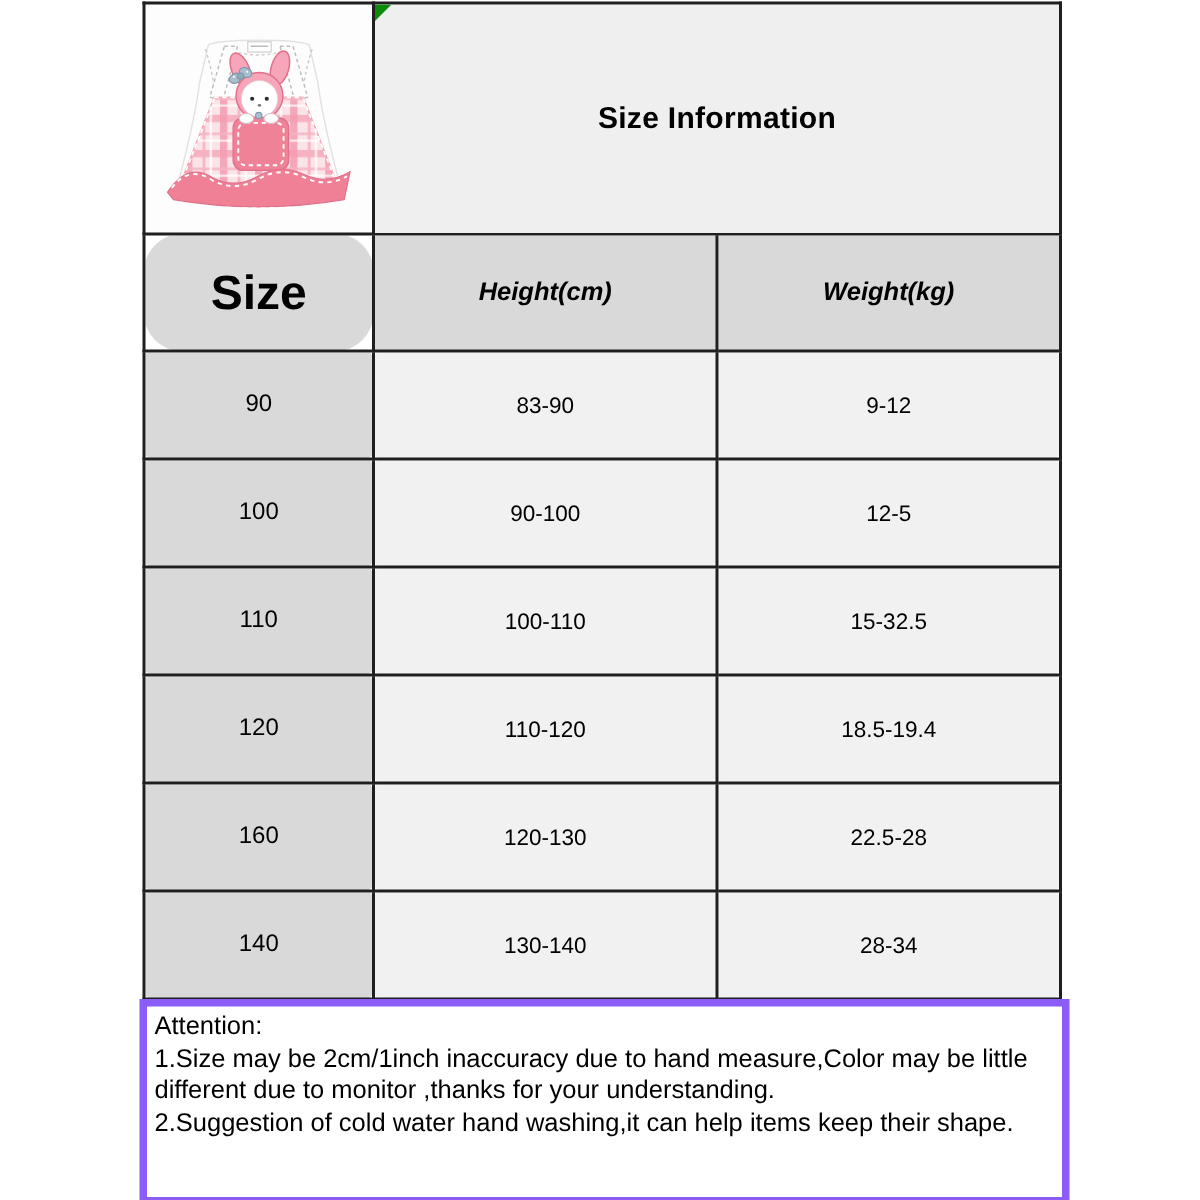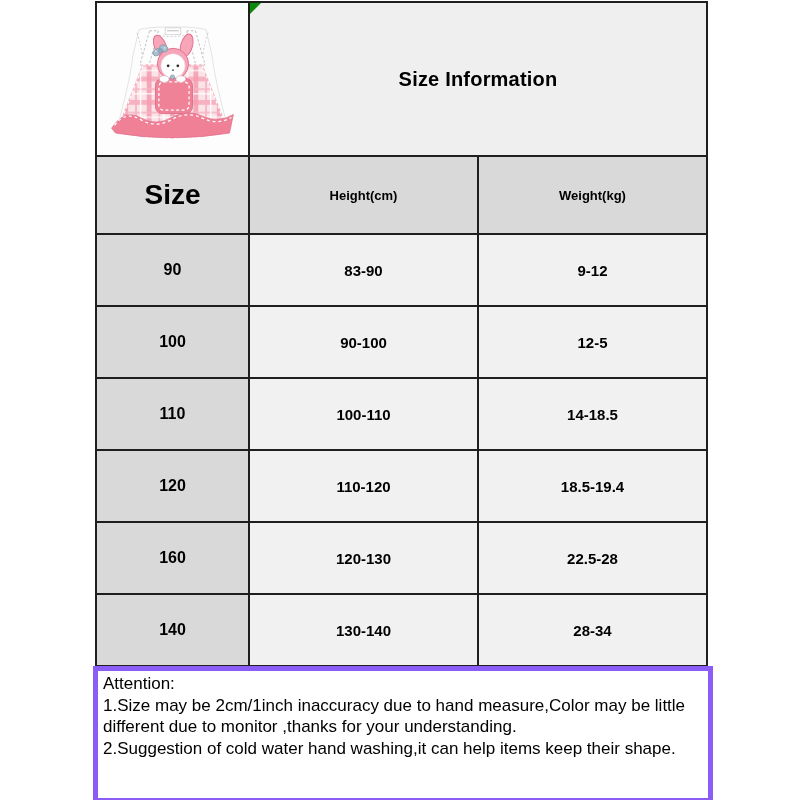--- a/index.html
+++ b/index.html
@@ -17,23 +17,23 @@
     padding:0;overflow:hidden;margin-left:41px;
   }
   .img-cell{background:#fdfdfd;height:152px;}
   .title-cell{background:#efefef;position:relative;}
   .title-text{font-size:20px;font-weight:bold;letter-spacing:.2px;}
   .corner-triangle{
     position:absolute;top:0;left:0;width:0;height:0;
     border-top:11px solid #0c8a0c;border-right:11px solid transparent;
   }
   .head-row td{background:#d9d9d9;font-weight:bold;height:76px;}
-  .head-size{font-size:28px;}
-  .head-col{font-size:13px;}
-  .data-row td{height:70px;font-weight:bold;}
+  .head-size{font-size:32px;border-radius:25px;}
+  .head-col{font-size:17px;font-style:italic;}
+  .data-row td{height:70px;font-weight:normal;border-radius:6px;}
   .size-cell{background:#d9d9d9;font-size:16px;}
   .val-cell{background:#f1f1f1;font-size:15px;}
   
   .attention{
     position:absolute;left:93px;top:666px;width:600px;height:125px;
     border:5px solid #8b5cf6;background:#ffffff;
     padding:2px 5px 0 5px;font-size:17px;line-height:21.5px;
   }
   .attention div{white-space:normal;}
   
@@ -128,21 +128,21 @@
       <td class="val-cell">9-12</td>
     </tr>
     <tr class="data-row">
       <td class="size-cell">100</td>
       <td class="val-cell">90-100</td>
       <td class="val-cell">12-5</td>
     </tr>
     <tr class="data-row">
       <td class="size-cell">110</td>
       <td class="val-cell">100-110</td>
-      <td class="val-cell">14-18.5</td>
+      <td class="val-cell">15-32.5</td>
     </tr>
     <tr class="data-row">
       <td class="size-cell">120</td>
       <td class="val-cell">110-120</td>
       <td class="val-cell">18.5-19.4</td>
     </tr>
     <tr class="data-row">
       <td class="size-cell">160</td>
       <td class="val-cell">120-130</td>
       <td class="val-cell">22.5-28</td>

